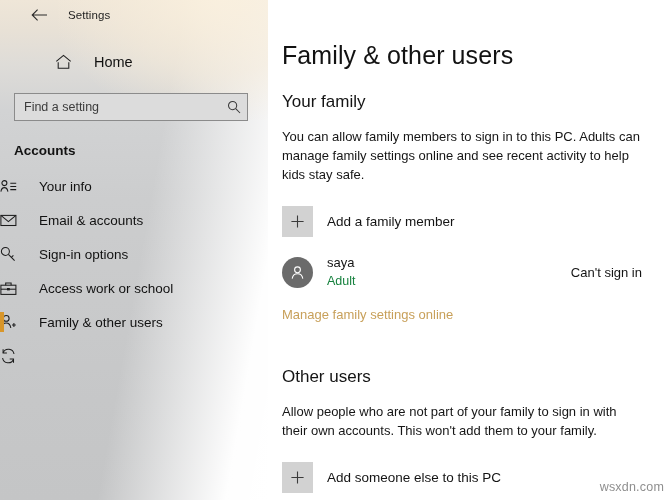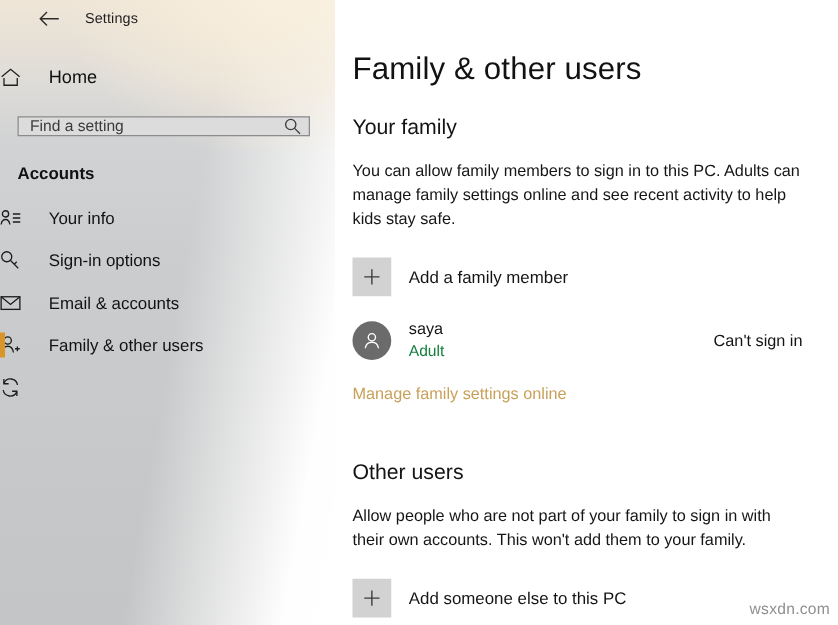--- a/index.html
+++ b/index.html
@@ -85,40 +85,42 @@
     letter-spacing: 0.1px;
   }
 
   .home-row {
     position: relative;
     z-index: 2;
     display: flex;
     align-items: center;
     height: 34px;
     margin-top: 15px;
+    padding-left: 14px;
+    margin-left: 41px;
   }
   .home-icon {
     width: 22px;
     display: flex;
     align-items: center;
     justify-content: flex-start;
     color: #1f1f1f;
   }
   .home-label {
     margin-left: 17px;
     font-size: 14.5px;
     color: #101010;
   }
 
   .search-wrap {
     position: relative;
     z-index: 2;
     margin: 14px 0 0 14px;
     width: 234px;
-    height: 16px;
+    height: 28px;
     border: 1px solid #8b8b8b;
     background: #dcdcdc;
     display: flex;
     align-items: center;
     box-sizing: border-box;
   }
   .search-input {
     flex: 1;
     border: none;
     outline: none;
@@ -360,40 +362,52 @@
             <path d="M0.9 12.6 c0.4-2.6 1.9-4 3.5-4 s3.1 1.4 3.5 4"></path>
             <path d="M10.3 4.2 H16.2 M10.3 7.4 H16.2 M10.3 10.6 H16.2"></path>
           </svg>
         </span>
         <span class="nav-label">Your info</span>
       </div>
 
       <div class="nav-item">
 
         <span class="nav-icon">
+          <svg width="17" height="14" viewBox="0 0 17 14" fill="none" stroke="currentColor" stroke-width="1.05">
+            <rect x="0.9" y="2.4" width="15" height="10.1"></rect>
+            <path d="M0.9 2.4 L8.4 8.6 L15.9 2.4"></path>
+          </svg>
+        </span>
+        <span class="nav-label">Email &amp; accounts</span>
+      </div>
+
+      <div class="nav-item">
+
+        <span class="nav-icon">
           <svg width="17" height="16" viewBox="0 0 17 16" fill="none" stroke="currentColor" stroke-width="1.05">
             <circle cx="5.4" cy="5.4" r="4"></circle>
             <path d="M8.4 8.4 L14.6 14.6"></path>
             <path d="M11.4 11.4 L13.4 9.4"></path>
           </svg>
         </span>
         <span class="nav-label">Sign-in options</span>
       </div>
 
       <div class="nav-item">
 
         <span class="nav-icon">
-          <svg width="17" height="14" viewBox="0 0 17 14" fill="none" stroke="currentColor" stroke-width="1.05">
-            <rect x="0.9" y="2.4" width="15" height="10.1"></rect>
-            <path d="M0.9 2.4 L8.4 8.6 L15.9 2.4"></path>
-          </svg>
-        </span>
-        <span class="nav-label">Email &amp; accounts</span>
-      </div>
-
+          <svg width="17" height="15" viewBox="0 0 17 15" fill="none" stroke="currentColor" stroke-width="1.05">
+            <rect x="0.9" y="4.2" width="15" height="9.2"></rect>
+            <path d="M5.7 4.2 V2.0 H11.1 V4.2"></path>
+            <path d="M0.9 8.2 H15.9"></path>
+            <rect x="7.0" y="7.0" width="2.8" height="2.4" fill="currentColor" stroke="none"></rect>
+          </svg>
+        </span>
+        <span class="nav-label">Access work or school</span>
+      </div>
 
       <div class="nav-item selected">
         <span class="sel-bar"></span>
         <span class="nav-icon">
           <svg width="17" height="16" viewBox="0 0 17 16" fill="none" stroke="currentColor" stroke-width="1.05">
             <circle cx="6.2" cy="4.4" r="2.9"></circle>
             <path d="M1.6 14.0 c0.5-3.2 2.4-5 4.6-5 s4.1 1.8 4.6 5"></path>
             <path d="M12.0 11.0 H15.8 M13.9 9.1 V12.9"></path>
           </svg>
         </span>

